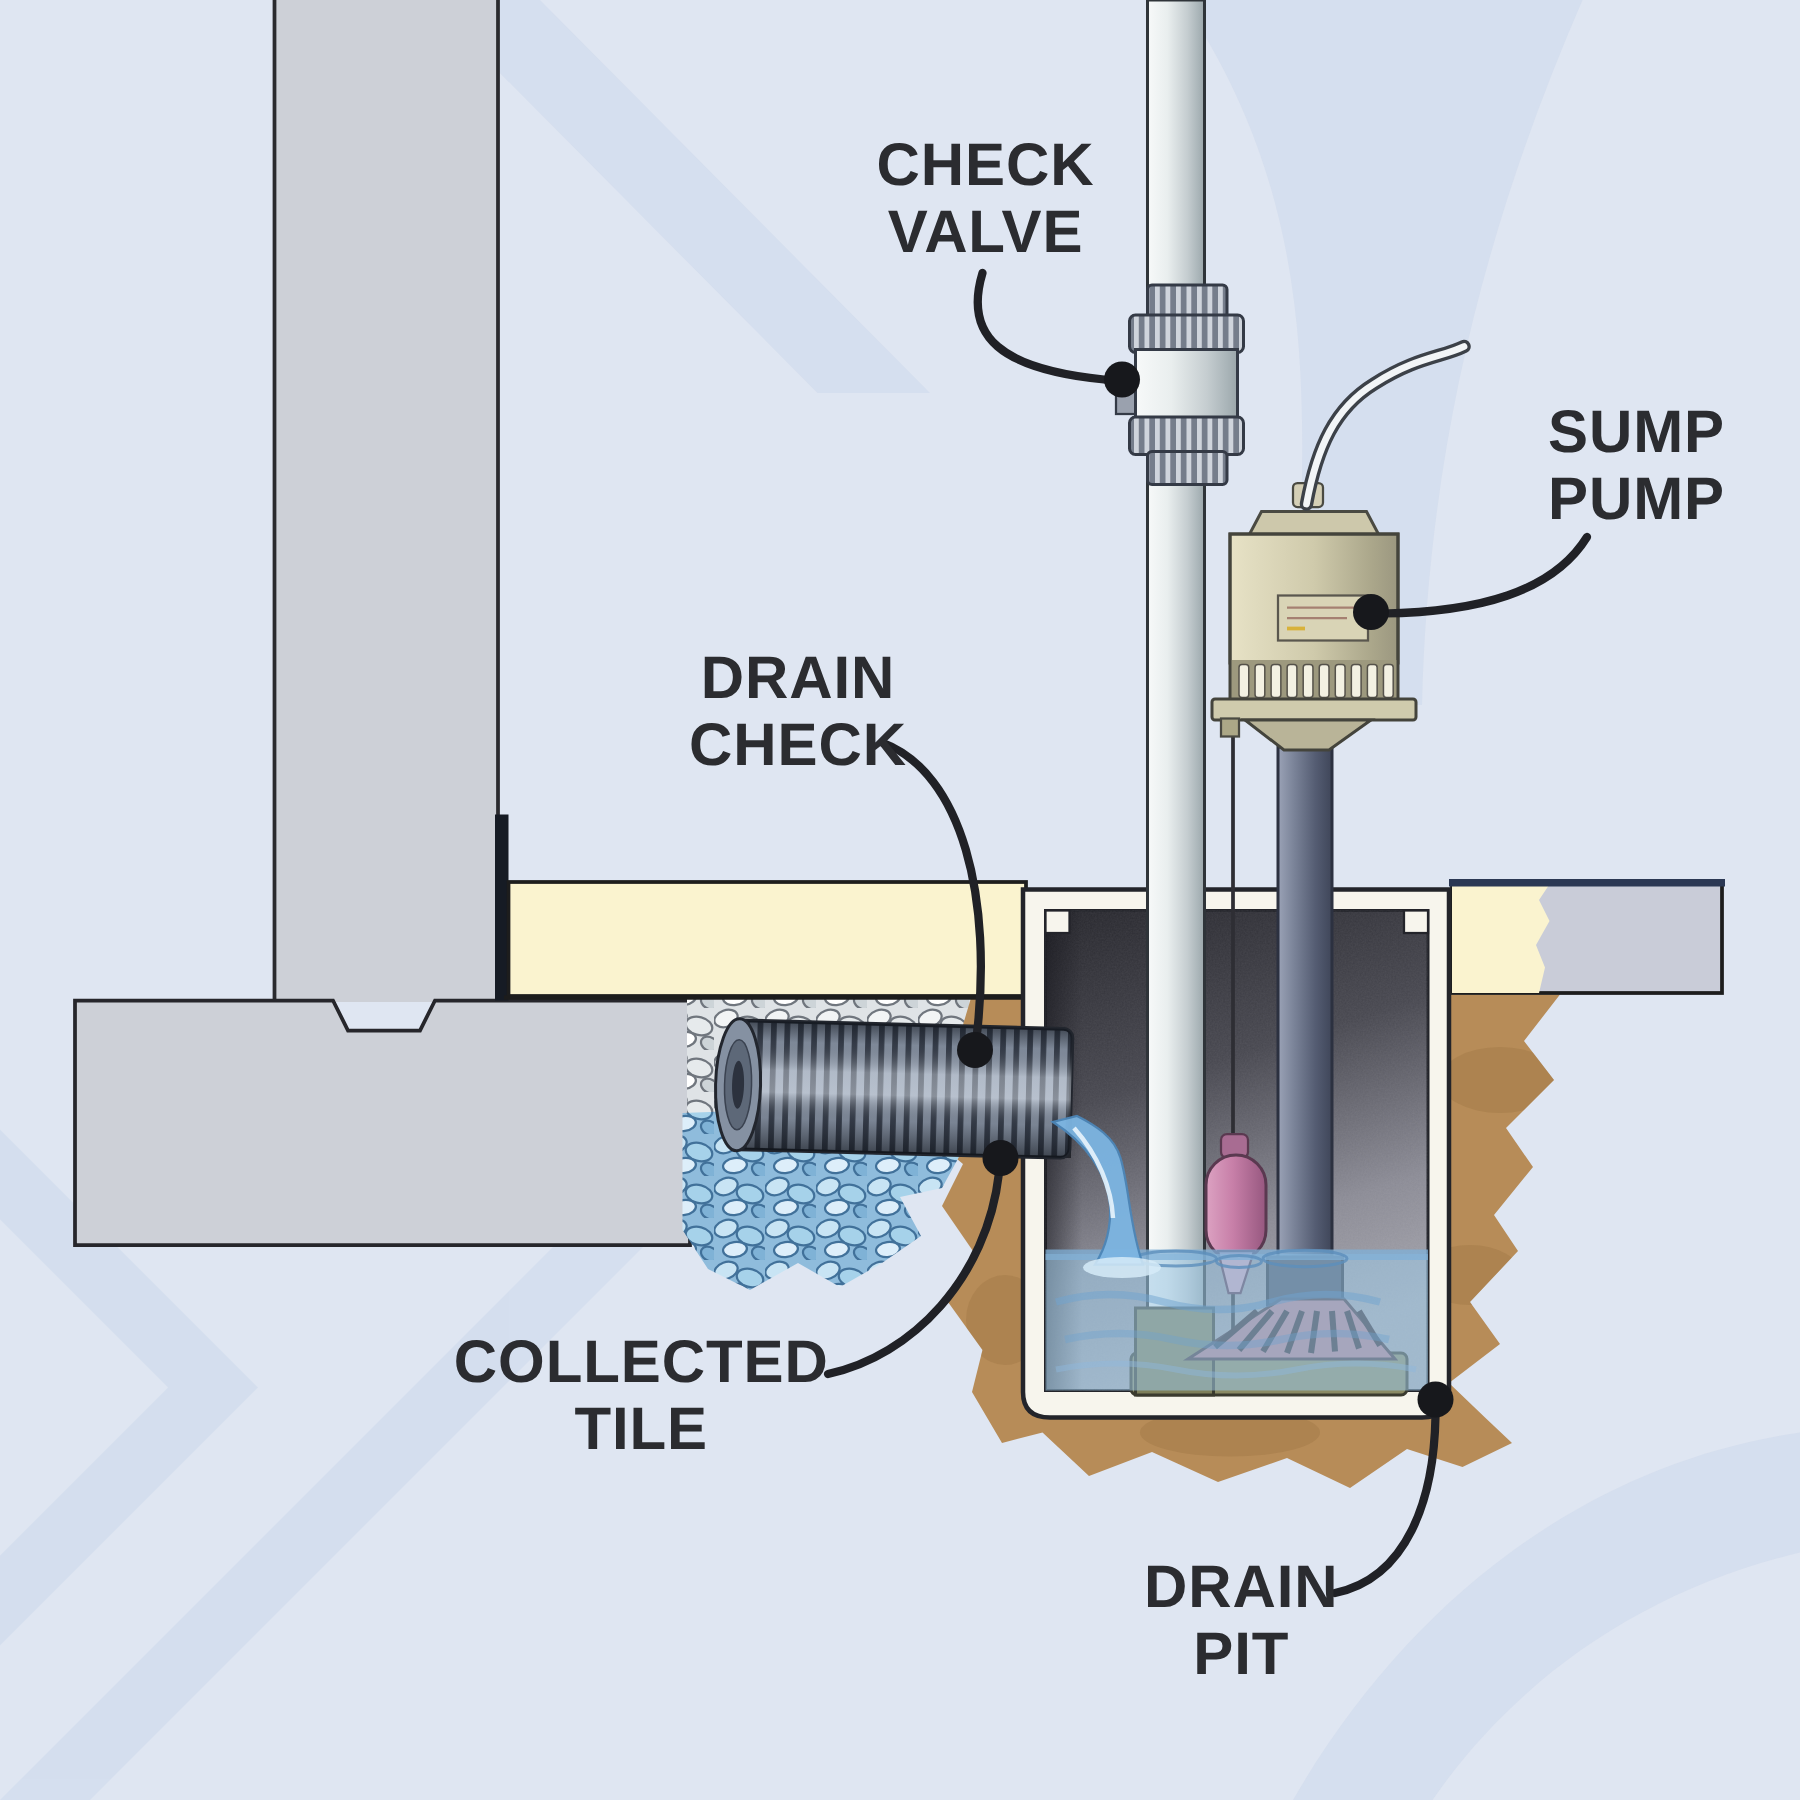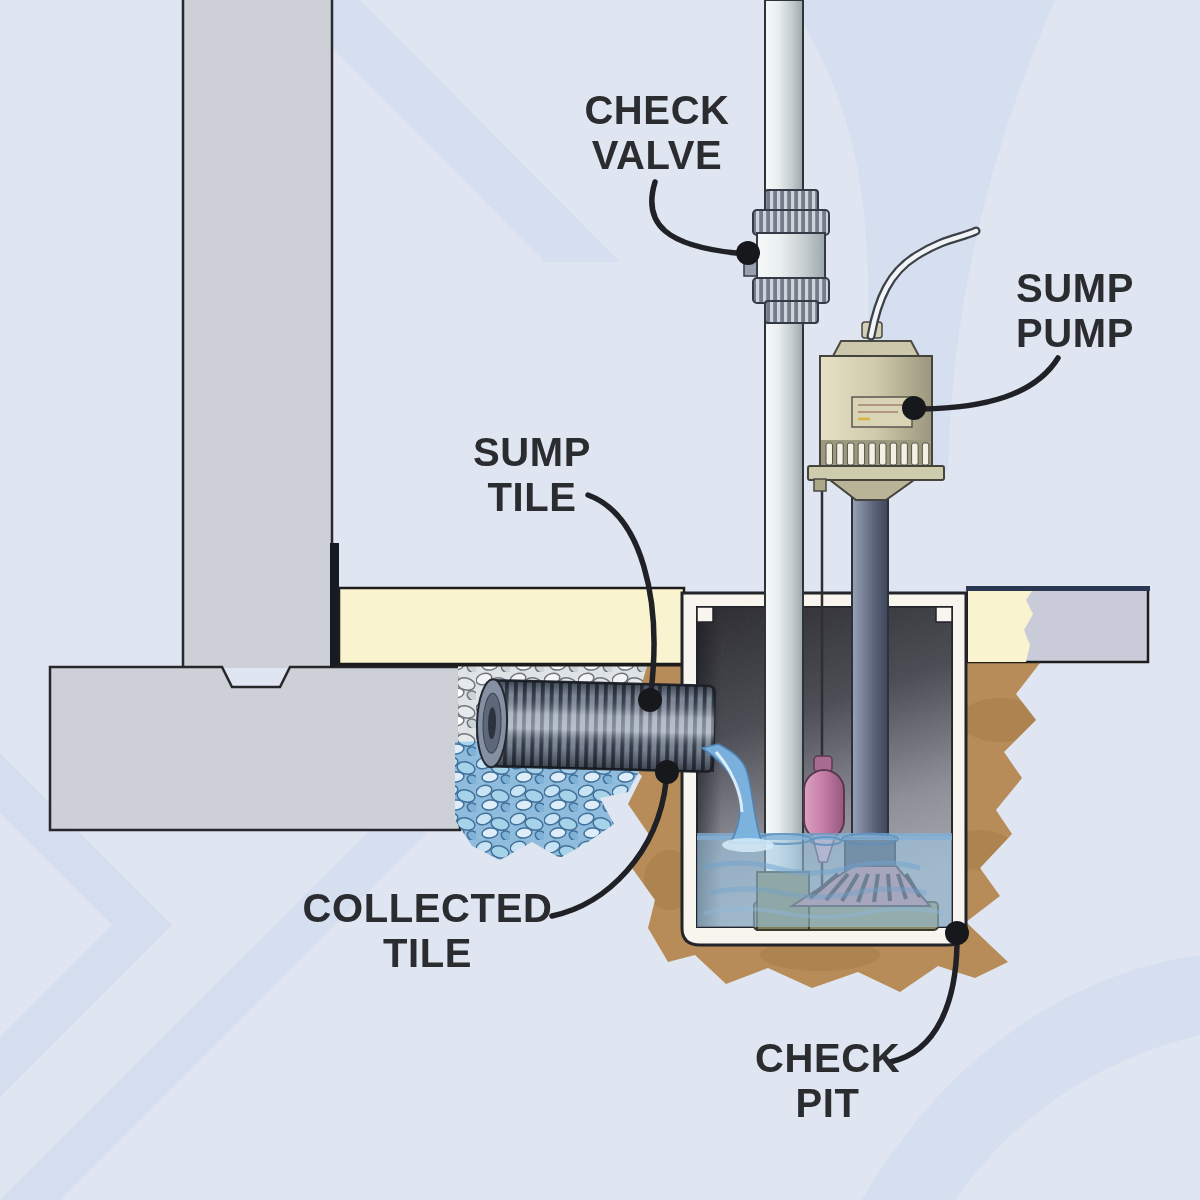--- a/index.html
+++ b/index.html
@@ -1,21 +1,21 @@
 <!DOCTYPE html>
 <html><head>
 <meta charset="utf-8">
 <style>
   html,body{margin:0;padding:0;background:#dfe6f2;}
   .stage{position:relative;width:1200px;height:1200px;overflow:hidden;
          font-family:"Liberation Sans",sans-serif;padding-left:20px;}
   .stage svg{position:absolute;left:0;top:0;}
   .lbl{position:absolute;font-weight:700;font-size:40px;line-height:1.12;
        letter-spacing:.6px;color:#2b2c30;text-align:center;white-space:normal;}
-  .lbl.alignleft{text-align:center;}
+  .lbl.alignleft{text-align:right;}
 </style>
 </head>
 <body>
 
 <div class="stage">
 
 <svg width="1200" height="1200" viewBox="0 0 1200 1200">
   <defs>
     <linearGradient id="pipeG" x1="0" y1="0" x2="1" y2="0">
       <stop offset="0" stop-color="#f7f9f9"></stop>
@@ -243,17 +243,17 @@
     <circle cx="748" cy="253" r="12"></circle>
     <circle cx="914" cy="408" r="12"></circle>
     <circle cx="650" cy="700" r="12"></circle>
     <circle cx="667" cy="772" r="12"></circle>
     <circle cx="957" cy="933" r="12"></circle>
   </g>
 </svg>
 
 <div class="lbl" style="left:552px;top:88px;width:210px">CHECK VALVE</div>
 <div class="lbl alignleft" style="left:1000px;top:266px;width:150px">SUMP PUMP</div>
-<div class="lbl" style="left:430px;top:430px;width:204px">SUMP TILE</div>
+<div class="lbl" style="left:430px;top:430px;width:204px">DRAIN CHECK</div>
 <div class="lbl" style="left:285px;top:886px;width:285px">COLLECTED TILE</div>
-<div class="lbl" style="left:755px;top:1036px;width:145px">CHECK PIT</div>
+<div class="lbl" style="left:755px;top:1036px;width:145px">DRAIN PIT</div>
 
 </div>
 
 </body></html>

